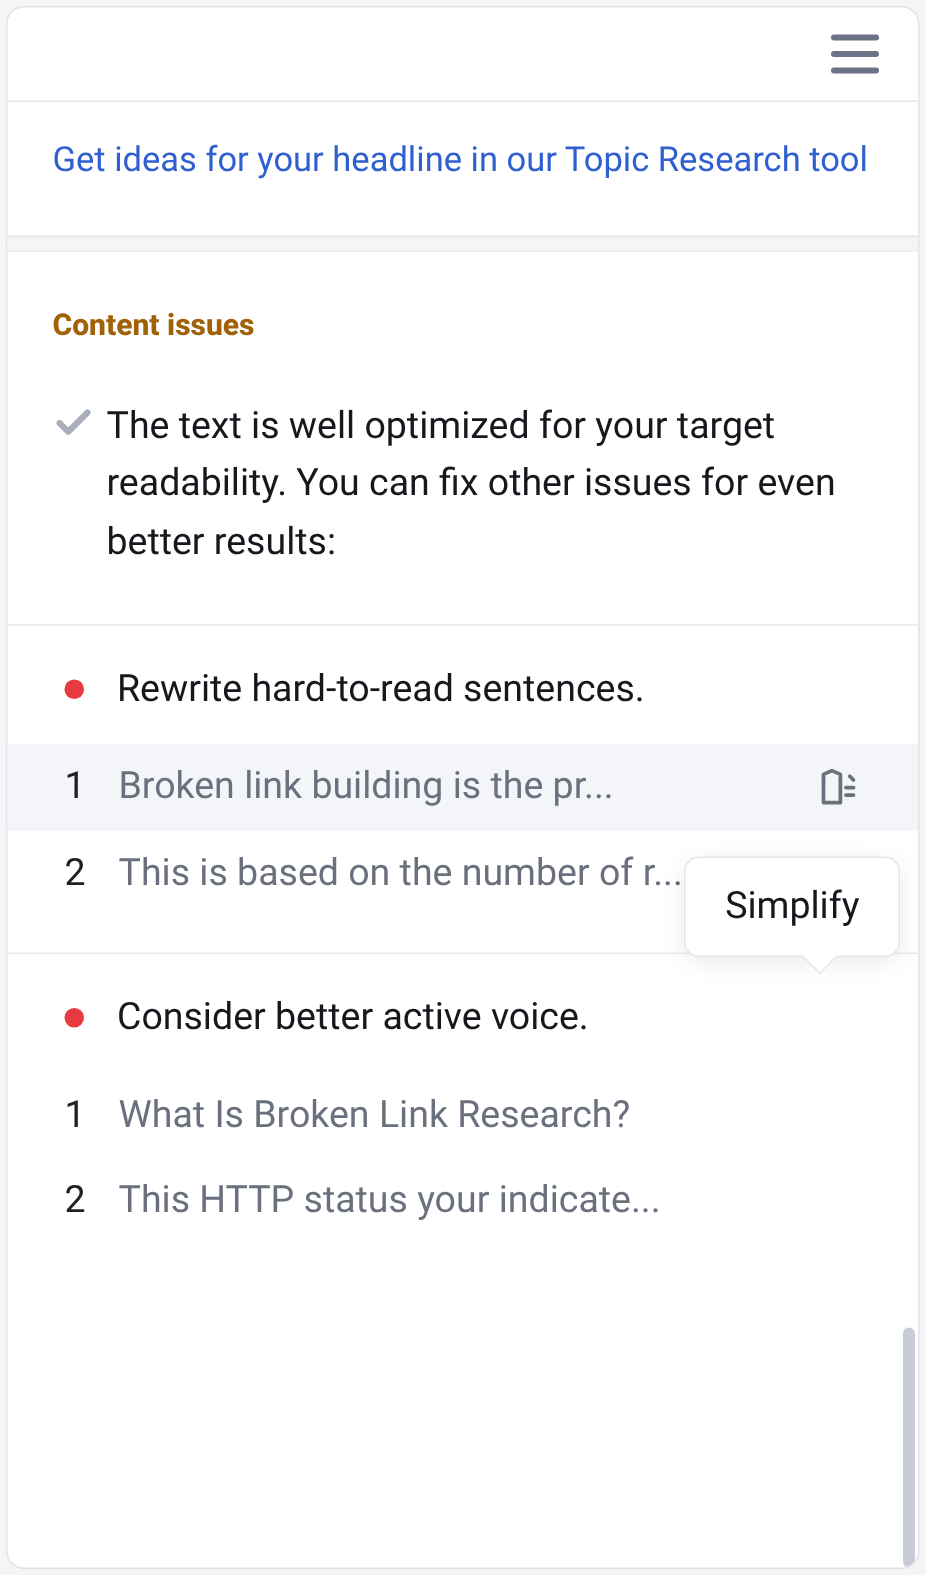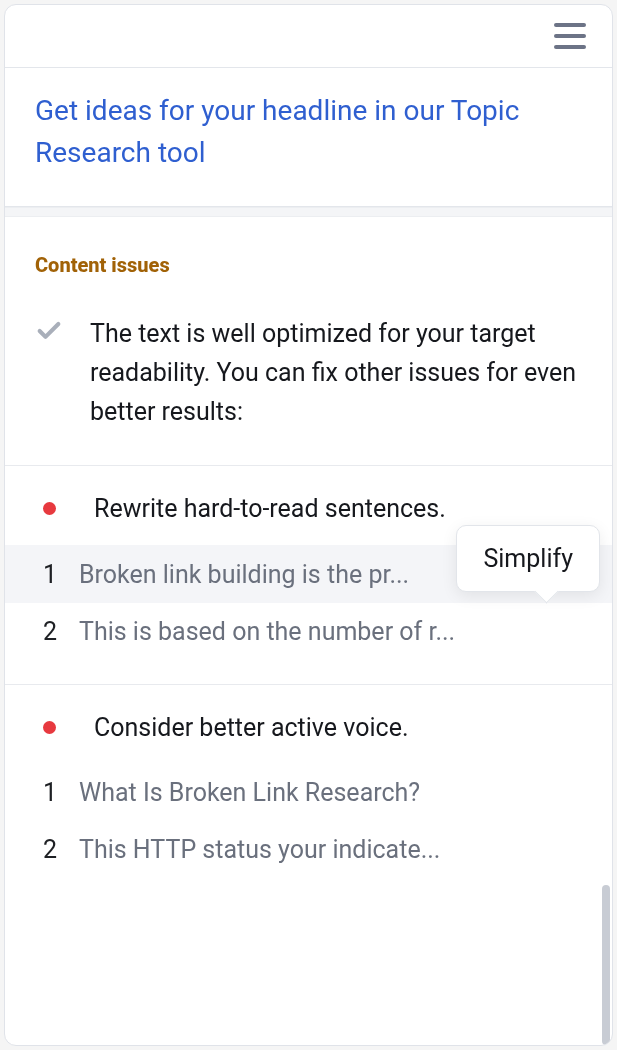--- a/index.html
+++ b/index.html
@@ -44,21 +44,21 @@
       background: #6c7386;
       border-radius: 2px;
       width: 100%;
     }
     .link-section {
       padding: 22px 30px 32px 30px;
       border-bottom: 1px solid #e3e6eb;
     }
     .headline-link {
       color: #2f5fd0;
-      font-size: 28px;
+      font-size: 23px;
       line-height: 1.5;
       text-decoration: none;
       cursor: pointer;
     }
     .gap {
       height: 10px;
       background: #f4f5f7;
       border-top: 1px solid #eceef1;
       border-bottom: 1px solid #eceef1;
     }
@@ -67,21 +67,21 @@
     }
     .section-title {
       font-size: 20px;
       font-weight: 800;
       color: #a16207;
       margin-bottom: 38px;
     }
     .intro-row {
       display: flex;
       align-items: flex-start;
-      gap: 27px;
+      gap: 8px;
       padding-bottom: 34px;
     }
     .check-icon {
       flex-shrink: 0;
       width: 28px;
       height: 28px;
       margin-top: 2px;
     }
     .check-icon svg {
       width: 100%;
@@ -96,21 +96,21 @@
       height: 1px;
       background: #e8eaee;
       margin: 0 -30px;
     }
     .issue-block {
       padding: 28px 0 24px 0;
     }
     .issue-header {
       display: flex;
       align-items: center;
-      gap: 38px;
+      gap: 22px;
       padding-bottom: 22px;
     }
     .red-dot {
       width: 13px;
       height: 13px;
       background: #e7393f;
       border-radius: 50%;
       flex-shrink: 0;
       margin-left: 8px;
     }
@@ -155,21 +155,21 @@
       height: 30px;
       cursor: pointer;
     }
     .wand-icon svg {
       width: 100%;
       height: 100%;
       stroke: #6a707d;
     }
     .tooltip {
       position: absolute;
-      top: 520px;
+      top: 566px;
       right: 12px;
       background: #fff;
       border: 1px solid #e2e5ea;
       border-radius: 10px;
       padding: 18px 26px;
       font-size: 25px;
       color: #16181d;
       box-shadow: 0 4px 16px rgba(0,0,0,0.08);
       z-index: 10;
     }

